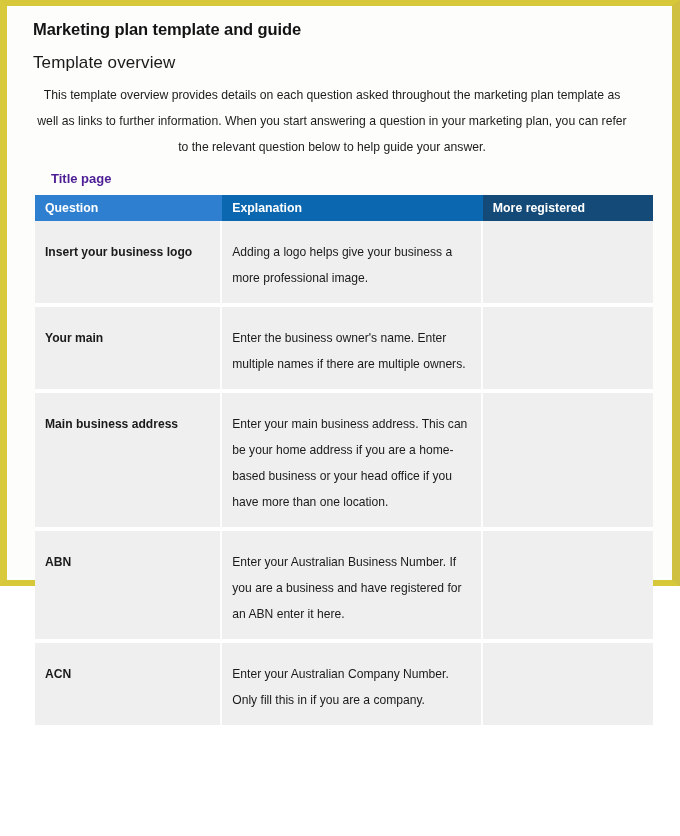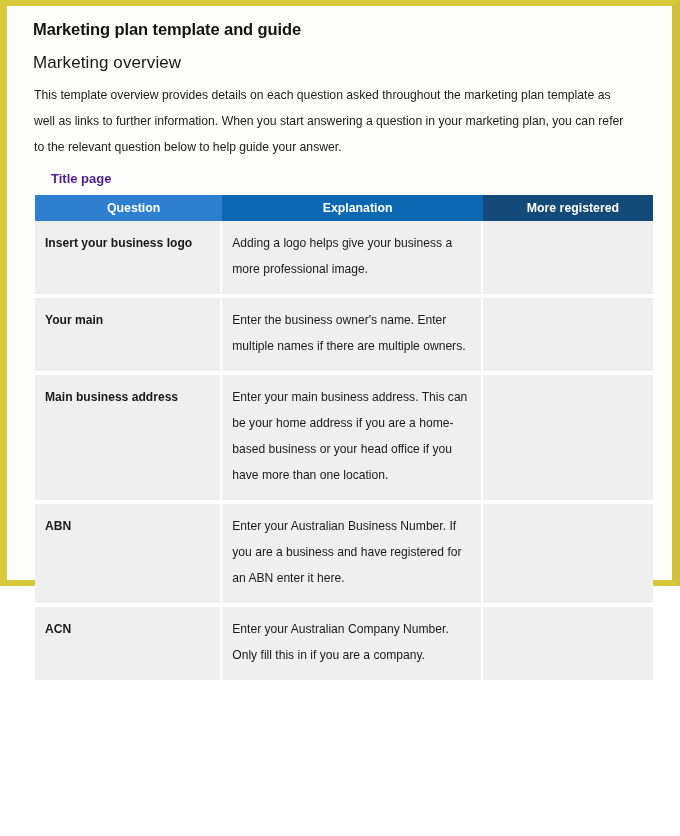--- a/index.html
+++ b/index.html
@@ -53,59 +53,60 @@
     margin: 11px 0 0 0;
     line-height: 23px;
     letter-spacing: 0.1px;
   }
   .intro-para {
     font-size: 12.2px;
     color: #1c1c1c;
     line-height: 26px;
     margin: 8px 0 0 1px;
     width: 596px;
+    text-align: center;
   }
   .subsection-title {
     font-size: 13px;
     font-weight: bold;
     color: #4c1d95;
     margin: 10px 0 0 18px;
     line-height: 18px;
   }
 
   
   .tbl {
     margin-top: 7px;
     margin-left: 2px;
     width: 618px;
     border-collapse: separate;
     border-spacing: 0;
   }
   .tbl th {
     height: 26px;
-    text-align: center;
+    text-align: left;
     vertical-align: middle;
     color: #ffffff;
     font-size: 12.3px;
     font-weight: bold;
     padding: 0 0 0 10px;
     border: 0;
     margin-top: 16px;
   }
   .th-question      { background: #2e7fd0; width: 186px; }
   .th-explanation   { background: #0b68b0; width: 264px; }
   .th-more          { background: #134a78; width: 168px; }
 
   .tbl td {
     background: #efefef;
     vertical-align: top;
     font-size: 12.1px;
     color: #1a1a1a;
     line-height: 26px;
-    padding: 9px 12px 12px 10px;
+    padding: 18px 12px 12px 10px;
     border-right: 2px solid #fdfdfb;
     border-bottom: 4px solid #ffffff;
   }
   .tbl td:last-child { border-right: 0; }
   .tbl tr:last-child td { border-bottom: 0; margin-left: 28px; }
 
   .cell-question {
     font-weight: bold;
     color: #111111;
     padding-left: 11px;
@@ -113,21 +114,21 @@
   .cell-more { background: #efefef; }
 </style>
 </head>
 <body>
 
 <div class="page-frame">
   <div class="page-inner">
 
     <h1 class="doc-title">Marketing plan template and guide</h1>
 
-    <h2 class="section-title">Marketing overview</h2>
+    <h2 class="section-title">Template overview</h2>
 
     <p class="intro-para">This template overview provides details on each question asked throughout the marketing plan template as well as links to further information. When you start answering a question in your marketing plan, you can refer to the relevant question below to help guide your answer.</p>
 
     <h3 class="subsection-title">Title page</h3>
 
     <table class="tbl">
       <thead>
         <tr>
           <th class="th-question">Question</th>
           <th class="th-explanation">Explanation</th>

